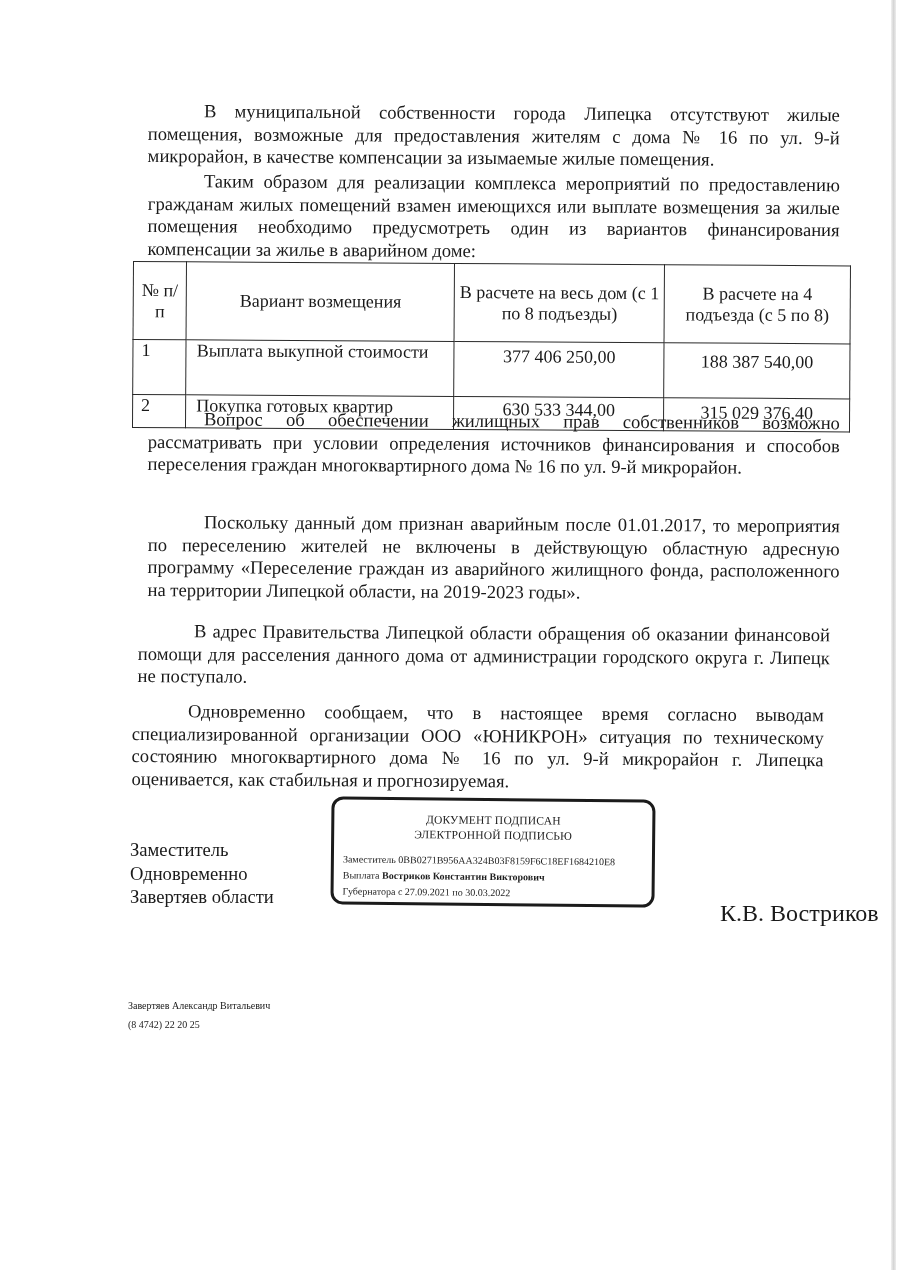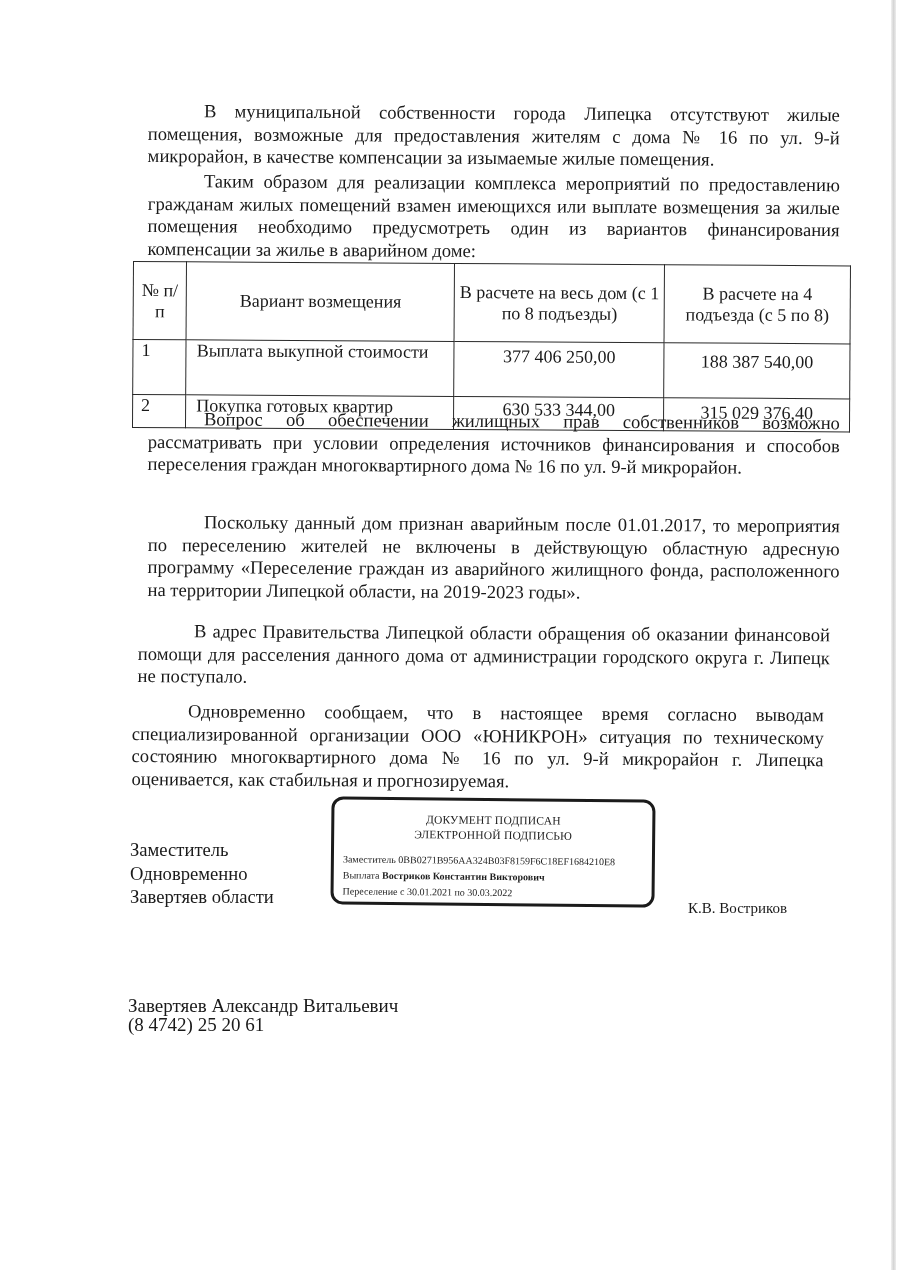--- a/index.html
+++ b/index.html
@@ -121,30 +121,30 @@
     left: 9px;
     top: 52px;
     font-size: 10px;
     line-height: 16px;
     color: #1e1e1e;
     white-space: nowrap;
   }
   .stamp-lines b { font-weight: bold; }
   .sig-name {
     position: absolute;
-    left: 688px;
+    left: 720px;
     top: 900px;
-    font-size: 15px;
+    font-size: 24px;
     white-space: nowrap;
   }
   .executor {
     position: absolute;
     left: 128px;
     top: 996px;
-    font-size: 19px;
+    font-size: 10px;
     line-height: 19px;
     white-space: nowrap;
   }
 </style>
 </head>
 <body>
 
 <div class="page">
 
   <div class="scan-edge"></div>
@@ -214,28 +214,28 @@
     <div class="stamp-lines">
       <div>
         <span>Заместитель</span>
         <span>0BB0271B956AA324B03F8159F6C18EF1684210E8</span>
       </div>
       <div>
         <span>Выплата</span>
         <b>Востриков Константин Викторович</b>
       </div>
       <div>
-        <span>Переселение с</span>
-        <span>30.01.2021</span>
+        <span>Губернатора с</span>
+        <span>27.09.2021</span>
         <span>по</span>
         <span>30.03.2022</span>
       </div>
     </div>
   </div>
 
   <div class="sig-name">К.В. Востриков</div>
 
   <div class="executor">
     <div>Завертяев Александр Витальевич</div>
-    <div>(8 4742) 25 20 61</div>
+    <div>(8 4742) 22 20 25</div>
   </div>
 
 </div>
 
 </body></html>

